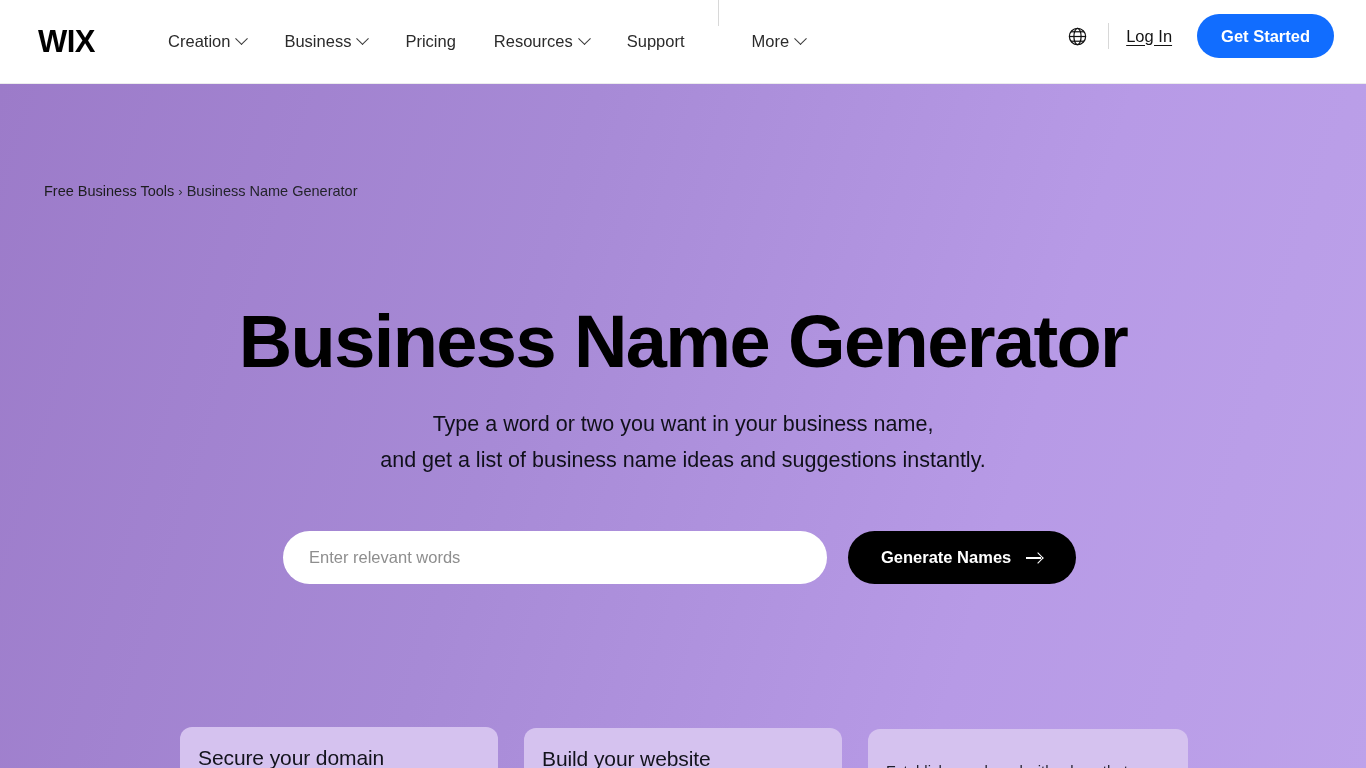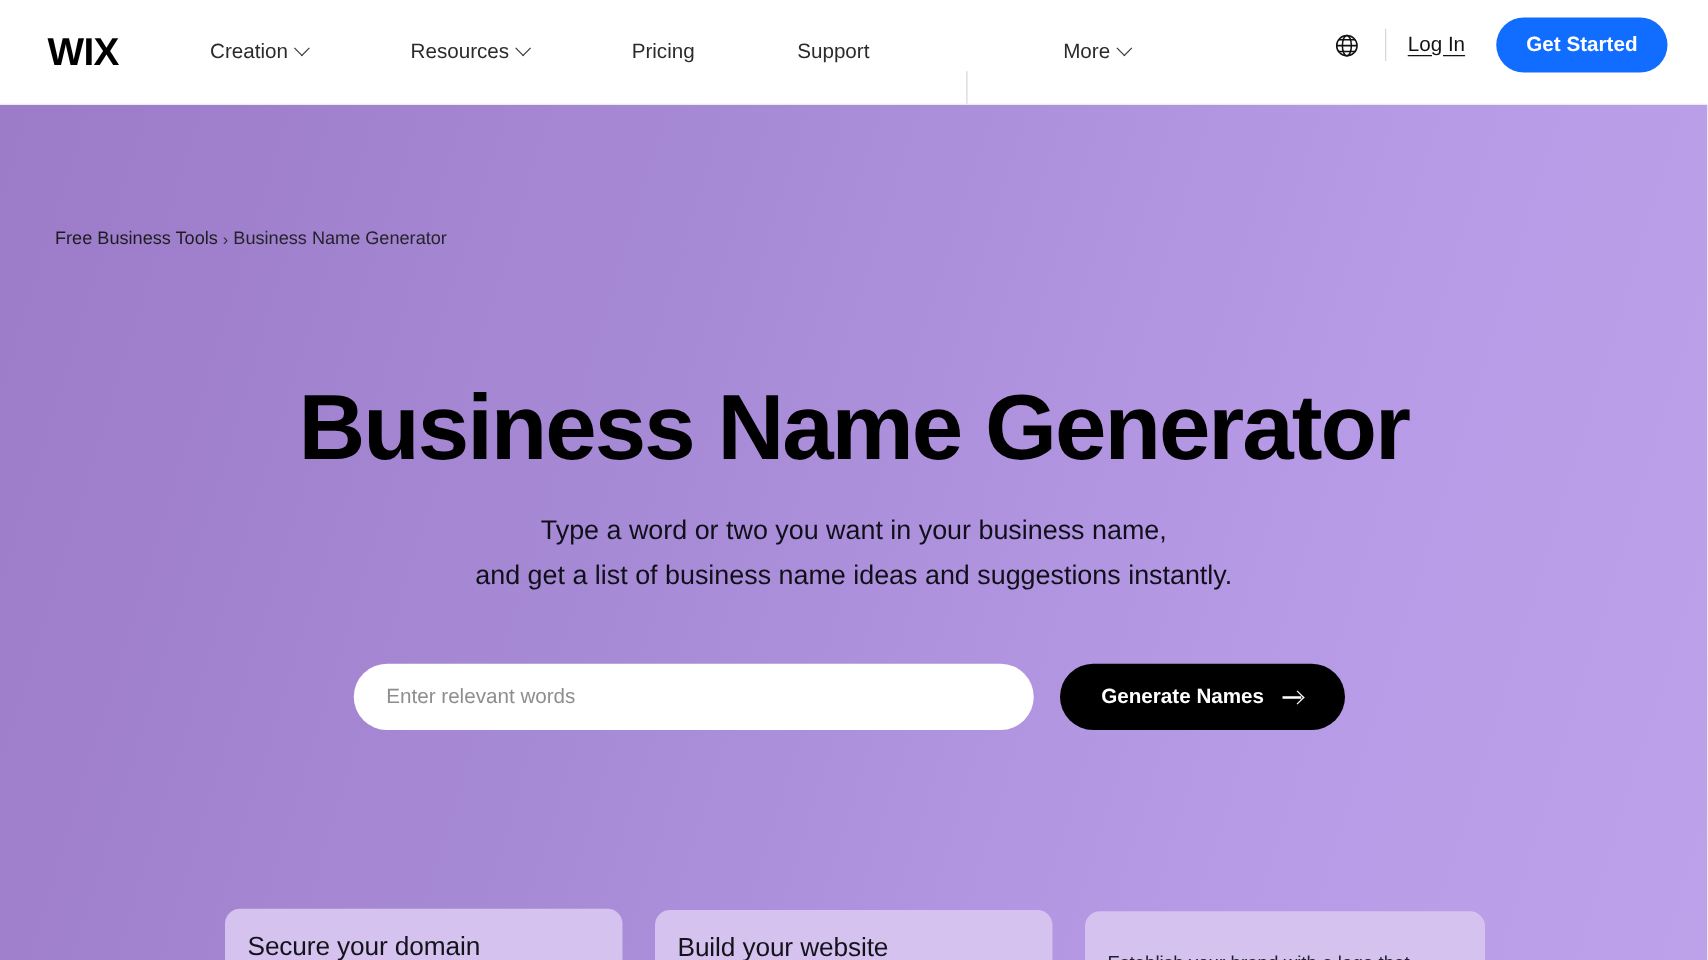--- a/index.html
+++ b/index.html
@@ -31,24 +31,23 @@
     font-weight: 800;
     letter-spacing: -0.5px;
     color: #000000;
     line-height: 1;
     font-family: "Liberation Sans", "DejaVu Sans", sans-serif;
     cursor: pointer;
     user-select: none;
   }
   .nav-links {
     display: flex;
-    align-items: flex-end;
+    align-items: flex-start;
     margin-left: 54px;
     height: 100%;
-    gap: 44px;
   }
   .nav-item {
     display: flex;
     align-items: center;
     gap: 7px;
     font-size: 16.5px;
     color: #2b2b2b;
     padding: 0 19px;
     height: 100%;
     cursor: pointer;
@@ -273,25 +272,29 @@
 <div class="topbar">
 
   <div class="logo">WIX</div>
 
   <nav class="nav-links">
     <div class="nav-item">
       <span>Creation</span>
       <i class="chev"></i>
     </div>
     <div class="nav-item">
+      <span>Business</span>
+      <i class="chev"></i>
+    </div>
+    <div class="nav-item">
+      <span>Pricing</span>
+    </div>
+    <div class="nav-item">
       <span>Resources</span>
       <i class="chev"></i>
-    </div>
-    <div class="nav-item">
-      <span>Pricing</span>
     </div>
     <div class="nav-item">
       <span>Support</span>
     </div>
 
     <div class="nav-divider"></div>
 
     <div class="nav-item">
       <span>More</span>
       <i class="chev"></i>

